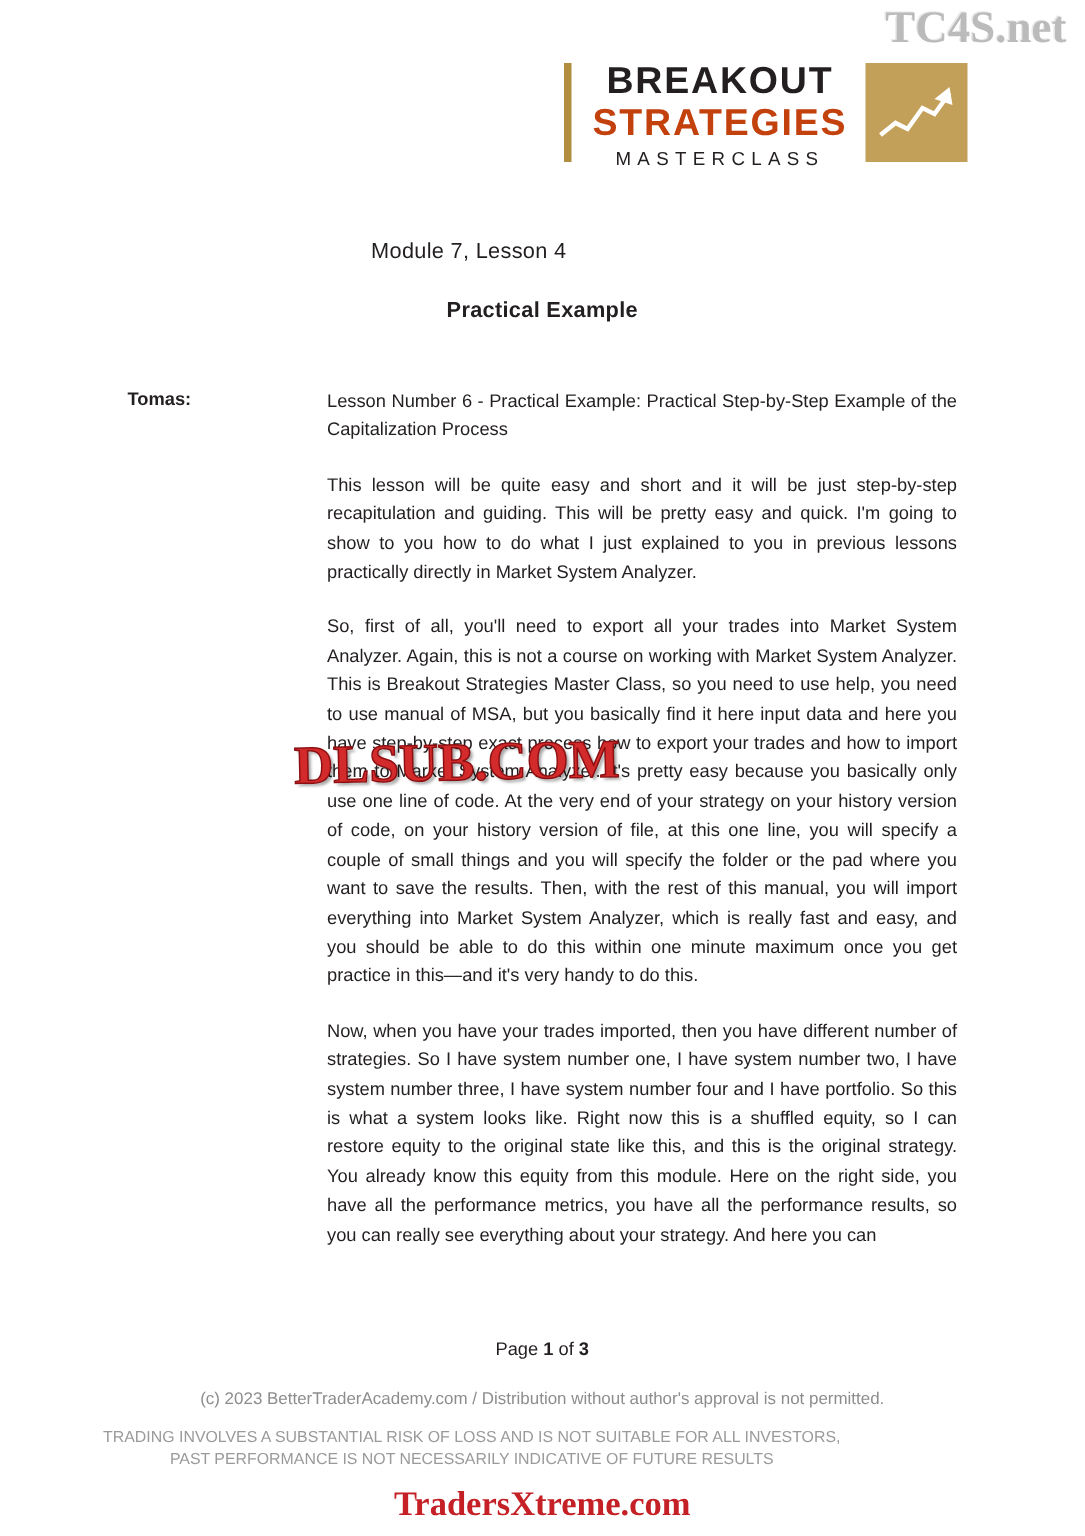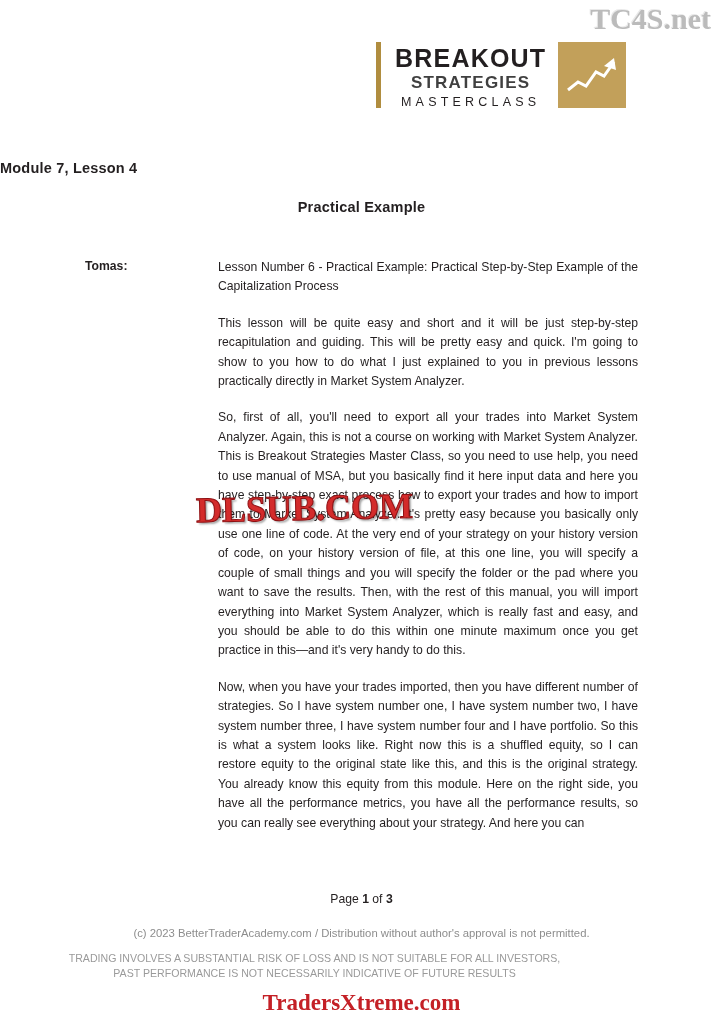--- a/index.html
+++ b/index.html
@@ -60,24 +60,24 @@
     line-height: 1;
     text-align: center;
   }
   .logo-breakout {
     font-size: 25px;
     font-weight: bold;
     letter-spacing: 1.2px;
     color: #231f20;
   }
   .logo-strategies {
-    font-size: 17px;
+    font-size: 25px;
     font-weight: bold;
     letter-spacing: 1.2px;
-    color: #404040;
+    color: #c2410c;
     margin-top: 3px;
   }
   .logo-master {
     font-size: 12.5px;
     letter-spacing: 4.2px;
     color: #231f20;
     margin-top: 5px;
   }
   .logo-mark {
     width: 68px;
@@ -92,23 +92,23 @@
     left: 8px;
     top: 14px;
   }
 
   
   .doc-title {
     position: absolute;
     top: 160px;
     left: 0;
     width: 625px;
-    text-align: left;
+    text-align: center;
     font-size: 14.5px;
-    font-weight: bold;
+    font-weight: normal;
     letter-spacing: 0.2px;
   }
   .doc-subtitle {
     position: absolute;
     top: 199px;
     left: 0;
     width: 723px;
     text-align: center;
     font-size: 14.5px;
     font-weight: bold;

